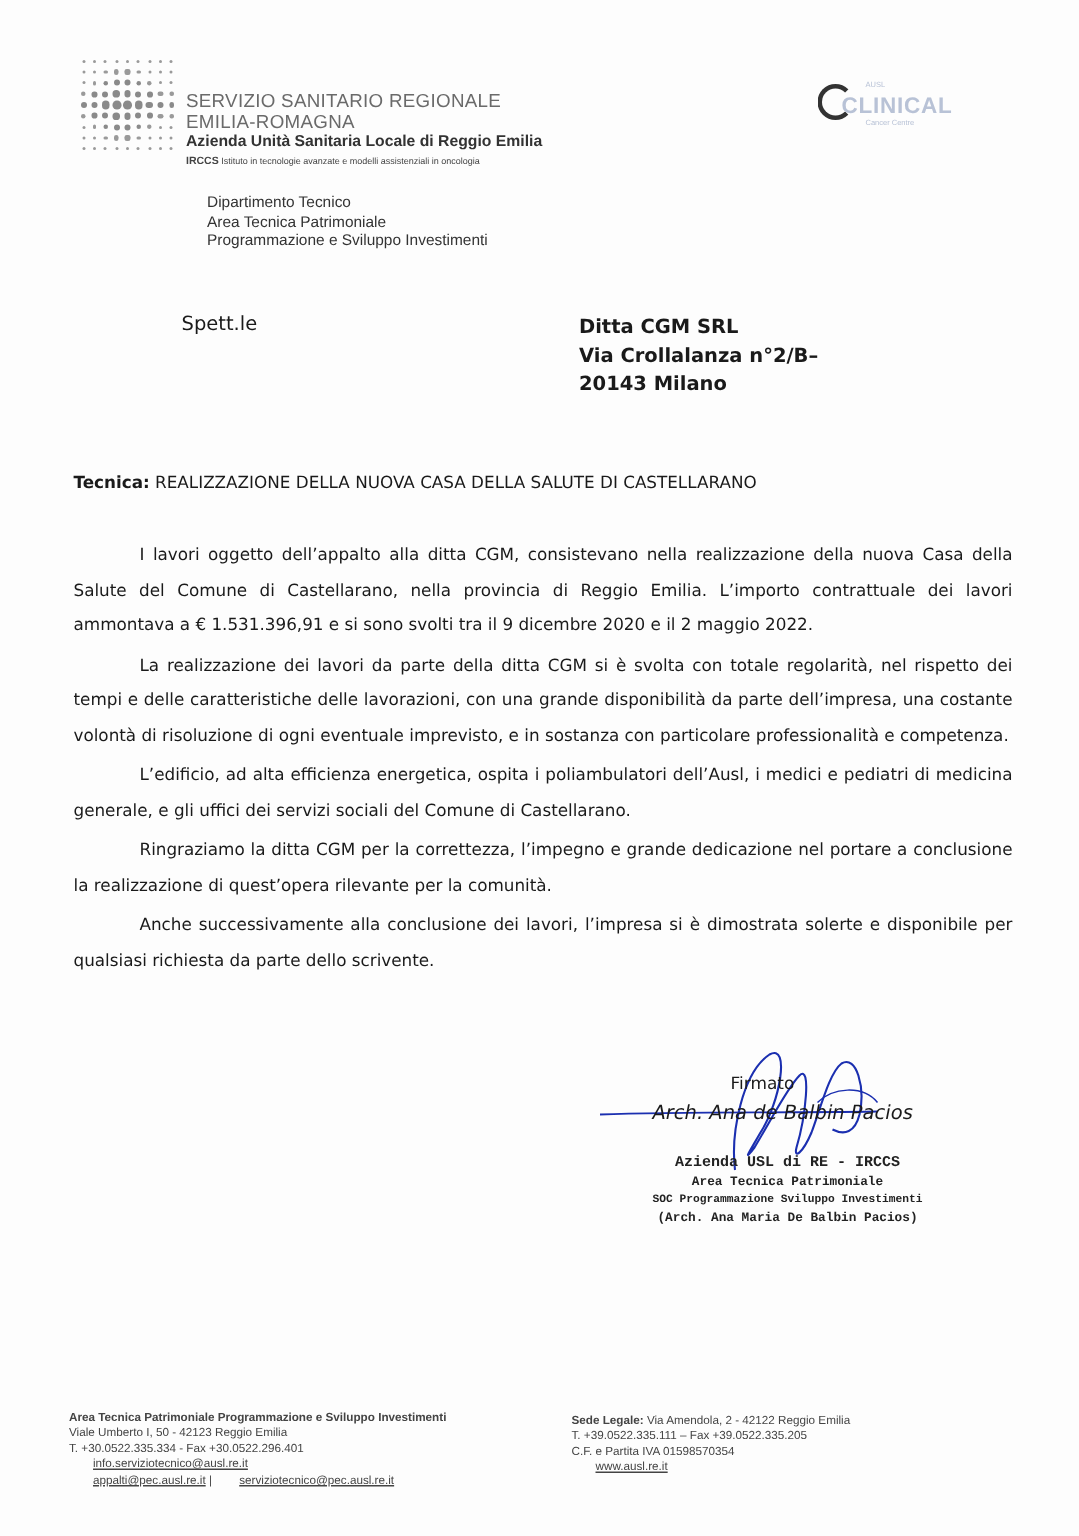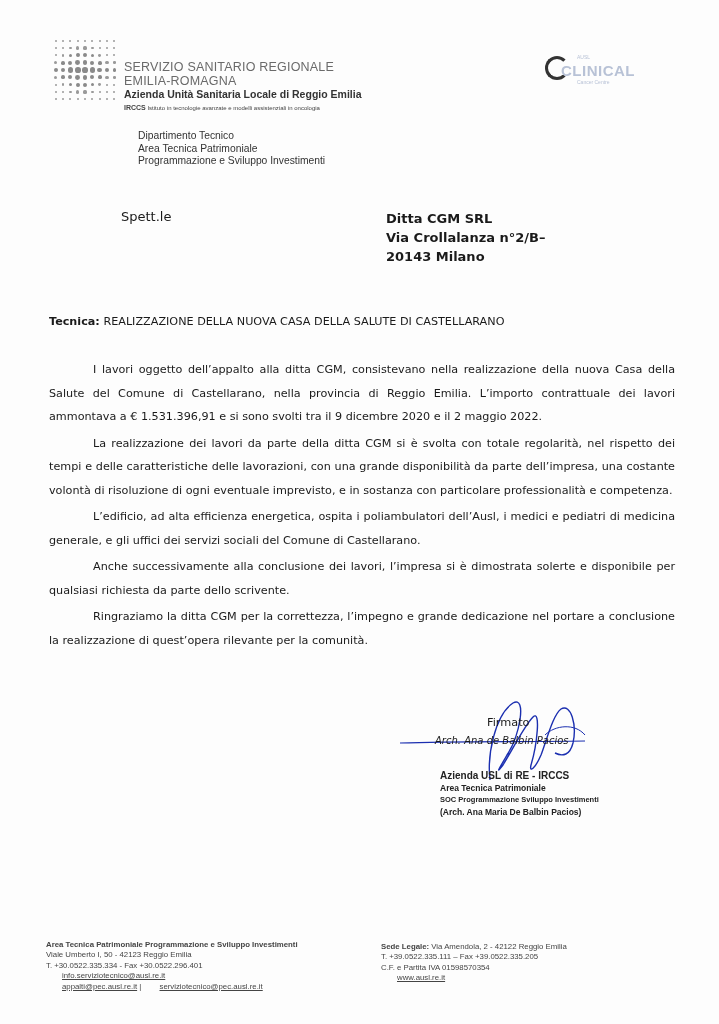--- a/index.html
+++ b/index.html
@@ -17,23 +17,23 @@
   .clin .t { position:absolute; left:16px; top:10px; font-size:15px; font-weight:bold; color:#b8c2d6; letter-spacing:0.5px; }
   .clin .s1 { position:absolute; left:32px; top:2px; font-size:5px; color:#b8c2d6; }
   .clin .s2 { position:absolute; left:32px; top:27px; font-size:5px; color:#b8c2d6; }
   .spett { left:121px; top:209px; font-size:13px; font-family:"DejaVu Sans", sans-serif; }
   .addr { left:386px; top:209px; font-size:13px; font-weight:bold; line-height:19px; font-family:"DejaVu Sans", sans-serif; }
   .subject { left:49px; top:315px; font-size:11.2px; font-family:"DejaVu Sans", sans-serif; }
   .subject b { font-weight:bold; }
   .body { left:49px; top:358px; width:626px; font-size:11.2px; line-height:23.5px; font-family:"DejaVu Sans", sans-serif; text-align:justify; }
   .body p { margin:0 0 3px 0; text-indent:44px; }
   .sig-firmato { left:487px; top:716px; font-size:11.3px; font-family:"DejaVu Sans", sans-serif; }
-  .sig-name { left:435px; top:735px; font-size:10px; font-style:italic; font-family:"DejaVu Sans", sans-serif; }
+  .sig-name { left:435px; top:735px; font-size:13px; font-style:italic; font-family:"DejaVu Sans", sans-serif; }
   .sig-svg { left:395px; top:695px; width:240px; height:90px; }
-  .stamp { left:440px; top:770px; width:210px; text-align:left; font-size:8.5px; line-height:12px; font-weight:bold; color:#222; }
+  .stamp { left:420px; top:770px; width:210px; text-align:center; font-size:8.5px; line-height:12px; font-weight:bold; color:#222;font-family:Liberation Mono, monospace; }
   .stamp .l1 { font-size:10px; }
   .stamp .l3 { font-size:7.5px; }
   .foot-l { left:46px; top:940px; font-size:7.8px; line-height:10.4px; color:#444; }
   .foot-r { left:381px; top:942px; font-size:7.8px; line-height:10.4px; color:#444; }
   .foot-l a, .foot-r a { color:#444; text-decoration:underline;margin-left:16px; }
 </style>
 </head>
 <body>
 
 <div class="abs dotgrid" id="dotgrid">
@@ -151,22 +151,22 @@
 
 <div class="abs subject">
   <b>Tecnica:</b>
   <span>REALIZZAZIONE DELLA NUOVA CASA DELLA SALUTE DI CASTELLARANO</span>
 </div>
 
 <div class="abs body">
   <p>I lavori oggetto dell’appalto alla ditta CGM, consistevano nella realizzazione della nuova Casa della Salute del Comune di Castellarano, nella provincia di Reggio Emilia.  L’importo contrattuale dei lavori ammontava a  € 1.531.396,91 e si sono svolti tra il 9 dicembre 2020 e il 2 maggio 2022.</p>
   <p>La realizzazione dei lavori da parte della ditta CGM si è svolta con totale regolarità, nel rispetto dei tempi e delle caratteristiche delle lavorazioni, con una grande disponibilità da parte dell’impresa, una costante volontà di risoluzione di ogni eventuale imprevisto, e in sostanza con particolare professionalità e competenza.</p>
   <p>L’edificio, ad alta efficienza energetica, ospita i poliambulatori dell’Ausl, i medici e pediatri di medicina generale, e gli uffici dei servizi sociali del Comune di Castellarano.</p>
+  <p>Ringraziamo la ditta CGM per la correttezza, l’impegno e grande dedicazione nel portare a conclusione la realizzazione di quest’opera rilevante per la comunità.</p>
   <p>Anche successivamente alla conclusione dei lavori, l’impresa si è dimostrata solerte e disponibile per qualsiasi richiesta da parte dello scrivente.</p>
-  <p>Ringraziamo la ditta CGM per la correttezza, l’impegno e grande dedicazione nel portare a conclusione la realizzazione di quest’opera rilevante per la comunità.</p>
 </div>
 
 <svg class="abs sig-svg" viewBox="0 0 240 90">
   <path d="M5 48 C 60 46, 120 47, 190 46" fill="none" stroke="#1b2fb0" stroke-width="1.2"></path>
   <path d="M95 85 C 92 60, 100 20, 118 8 C 132 0, 125 40, 112 60 C 104 74, 100 80, 108 70 C 120 50, 130 30, 138 22 C 146 14, 142 50, 136 70 C 134 78, 140 74, 146 60 C 152 44, 158 20, 166 14 C 176 8, 182 30, 178 48 C 175 60, 168 62, 160 58" fill="none" stroke="#1b2fb0" stroke-width="1.4"></path>
   <path d="M150 40 C 160 30, 180 28, 190 40" fill="none" stroke="#1b2fb0" stroke-width="1"></path>
 </svg>
 <div class="abs sig-firmato">Firmato</div>
 <div class="abs sig-name">Arch. Ana de Balbin Pacios</div>
 <div class="abs stamp">

